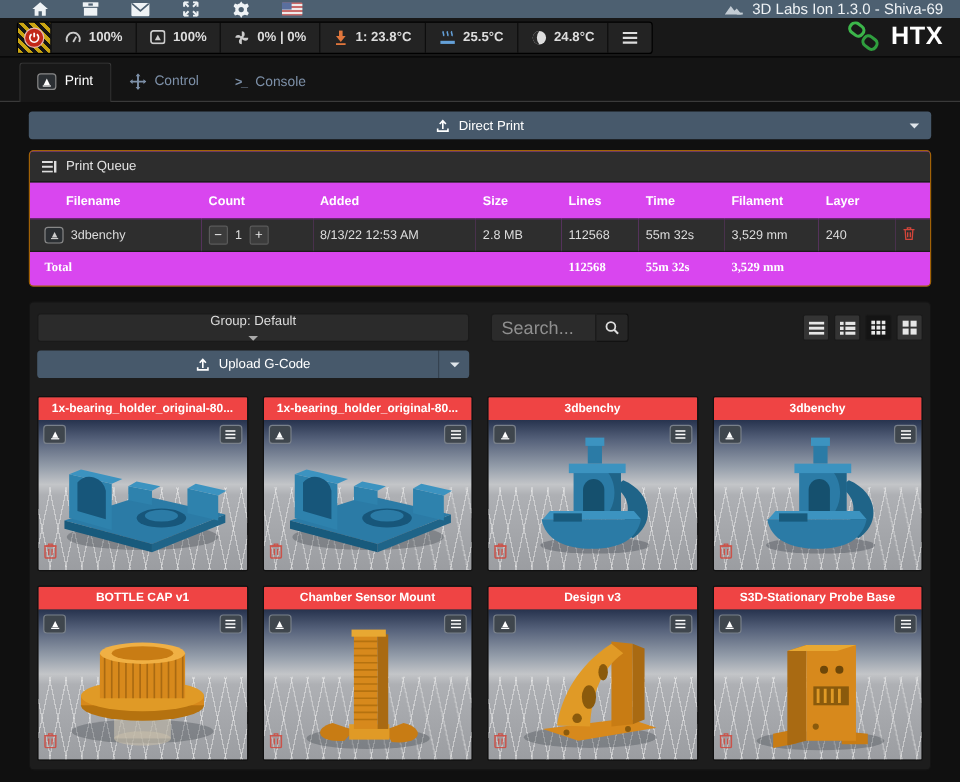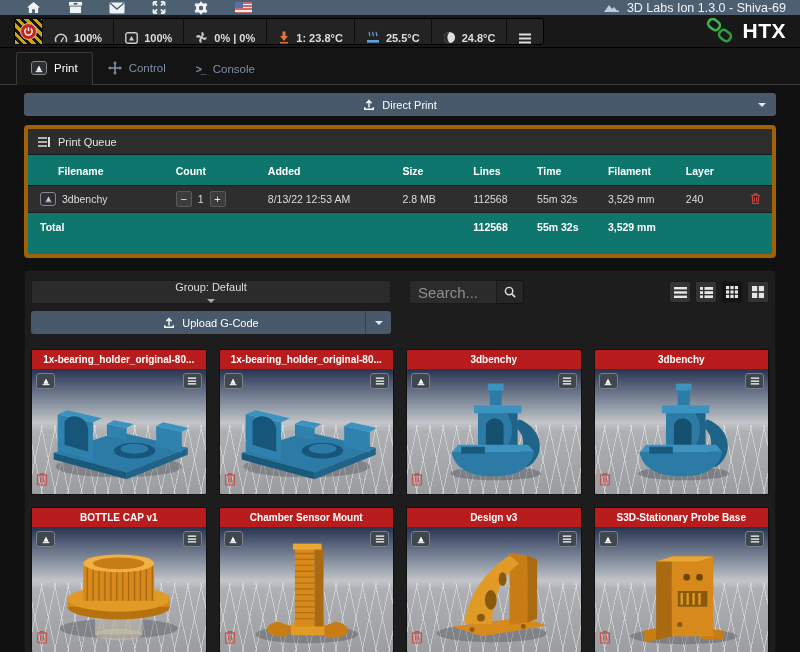--- a/index.html
+++ b/index.html
@@ -13,21 +13,21 @@
   .navicon { width:18px; height:16px; display:flex; align-items:center; justify-content:center; cursor:pointer; }
   .navicon svg { display:block; }
   .flag { width:17px; height:11px; background:repeating-linear-gradient(180deg,#c96a6a 0 1.6px,#efe9e9 1.6px 3.2px); position:relative; border-radius:1px; }
   .flag::before { content:""; position:absolute; left:0; top:0; width:8px; height:6px; background:#5a6f9e; }
   .topbar .spacer { flex:1; }
   .host { display:flex; align-items:center; gap:7px; font-size:12.5px; color:#eef2f5; }
 
   
   .statusbar { height:33px; background:#181818; display:flex; align-items:center; padding:0 14px; border-bottom:1px solid #000; }
   .status-group { display:flex; align-items:stretch; background:#232323; border:1px solid #000; border-radius:3px; height:27px; }
-  .status-item { display:flex; align-items:flex-end; gap:6px; padding:0 11px; font-size:11px; font-weight:bold; color:#ddd; border-left:1px solid #0d0d0d; }
+  .status-item { display:flex; align-items:center; gap:6px; padding:0 11px; font-size:11px; font-weight:bold; color:#ddd; border-left:1px solid #0d0d0d; }
   .status-item:first-child { border-left:none; padding:0; }
   .estop { width:27px; height:25px; background:repeating-linear-gradient(45deg,#caa512 0 3px,#141414 3px 6px); display:flex; align-items:center; justify-content:center; cursor:pointer; }
   .estop-inner { width:17px; height:17px; border-radius:50%; background:#c22818; border:1px solid #e6b9b4; display:flex; align-items:center; justify-content:center; }
   .statusbar .spacer { flex:1; }
   .brand { display:flex; align-items:center; gap:8px; }
   .brand-text { font-size:21px; font-weight:bold; letter-spacing:.5px; color:#fff; }
 
   
   .tabs { height:37px; background:#141414; display:flex; align-items:flex-end; padding:0 16px; border-bottom:1px solid #3a3a3a; }
   .tab { display:flex; align-items:center; gap:7px; font-size:11.5px; padding:8px 14px 9px;
@@ -39,28 +39,28 @@
   
   .btn { background:#47596b; color:#fff; border:none; border-radius:3px; font-size:11px;
     display:flex; align-items:center; justify-content:center; gap:7px; cursor:pointer;
     font-family:inherit; height:23px; position:relative; }
   .caret { width:0; height:0; border-left:4px solid transparent; border-right:4px solid transparent; border-top:4px solid #dfe5ea; }
   .btn .caret-end { position:absolute; right:10px; top:50%; transform:translateY(-50%); }
   .split-zone { position:absolute; right:0; top:0; bottom:0; width:26px; border-left:1px solid rgba(0,0,0,.25); display:flex; align-items:center; justify-content:center; }
   .direct-print { margin:8px 24px 0; width:752px; }
 
   
-  .panel { margin:9px 24px 0; background:#0f766e; border:4px solid #a16207; border-radius:4px; overflow:hidden; }
+  .panel { margin:9px 24px 0; background:#d946ef; border:1px solid #a16207; border-radius:4px; overflow:hidden; }
   .panel-header { height:26px; background:#2d2d2d; display:flex; align-items:center; gap:7px; padding:0 10px;
     font-size:11px; color:#e2e2e2; border-bottom:1px solid #191919; }
   table.queue { width:100%; border-collapse:collapse; table-layout:fixed; font-size:10.5px; }
   table.queue th { text-align:left; font-weight:bold; color:#fff; padding:10px 6px 8px; }
   table.queue td { padding:5px 6px; color:#ddd; }
   tr.qrow { background:#2e2e2e; border-top:1px solid #1c1c1c; border-bottom:1px solid #1c1c1c; }
-  tr.qtotal td { font-weight:bold; color:#fff; padding:8px 6px 21px; }
+  tr.qtotal td { font-weight:bold; color:#fff; padding:8px 6px 9px;font-family:Liberation Serif, serif; }
   .fname { display:flex; align-items:center; gap:6px; }
   .stepper { display:flex; align-items:center; gap:6px; }
   .step-btn { width:16px; height:16px; background:#3c3c3c; border:1px solid #5a5a5a; border-radius:2px;
     color:#eee; font-size:11px; line-height:13px; text-align:center; cursor:pointer; font-family:inherit; padding:0; }
   .trash { cursor:pointer; display:inline-flex; }
 
   
   .files { margin:12px 24px 0; background:#1d1d1d; border:1px solid #141414; border-radius:4px; padding:9px 6px 7px; }
   .controls { display:grid; grid-template-columns:1fr 1fr; column-gap:18px; row-gap:7px; margin-bottom:15px; }
   .select { height:24px; background:#2b2b2b; border:1px solid #1a1a1a; border-radius:3px; color:#ddd;
@@ -74,21 +74,21 @@
   .search-btn { width:27px; height:24px; background:#262626; border:1px solid #121212; border-left:none; border-radius:0 3px 3px 0;
     display:flex; align-items:center; justify-content:center; cursor:pointer; }
   .toggles { display:flex; gap:4px; }
   .tgl { width:22px; height:22px; background:#343434; border:1px solid #1a1a1a; border-radius:2px;
     display:flex; align-items:center; justify-content:center; cursor:pointer; }
   .tgl.active { background:#141414; }
 
   
   .grid { display:grid; grid-template-columns:repeat(4,1fr); gap:12px; }
   .card { background:#2a2a2a; border:1px solid #111; border-radius:2px; overflow:hidden; }
-  .card-title { height:19px; background:#b91c1c; color:#fff; font-size:10px; font-weight:bold;
+  .card-title { height:19px; background:#ef4444; color:#fff; font-size:10px; font-weight:bold;
     display:flex; align-items:center; justify-content:center; padding:0 3px; white-space:nowrap; overflow:hidden;text-align:right; }
   .render { position:relative; height:125px;
     background:linear-gradient(180deg,#27334e 0%,#55617a 13%,#97a0ac 32%,#c3c5c8 43%,#aeb0b4 50%,#9b9da1 100%); }
   .render::after { content:""; position:absolute; left:-30px; right:-30px; top:45%; bottom:0;
     background:repeating-linear-gradient(78deg, rgba(238,238,238,.5) 0 1px, transparent 1px 13px),
                repeating-linear-gradient(102deg, rgba(238,238,238,.5) 0 1px, transparent 1px 13px); }
   .render svg.model { position:absolute; inset:0; width:100%; height:100%; z-index:2; }
   .card-btn { position:absolute; z-index:3; width:19px; height:16px; background:#3f464d; border:1px solid #79808a;
     border-radius:3px; display:flex; align-items:center; justify-content:center; cursor:pointer; top:4px; }
   .card-btn.tl { left:4px; } .card-btn.tr { right:4px; }

